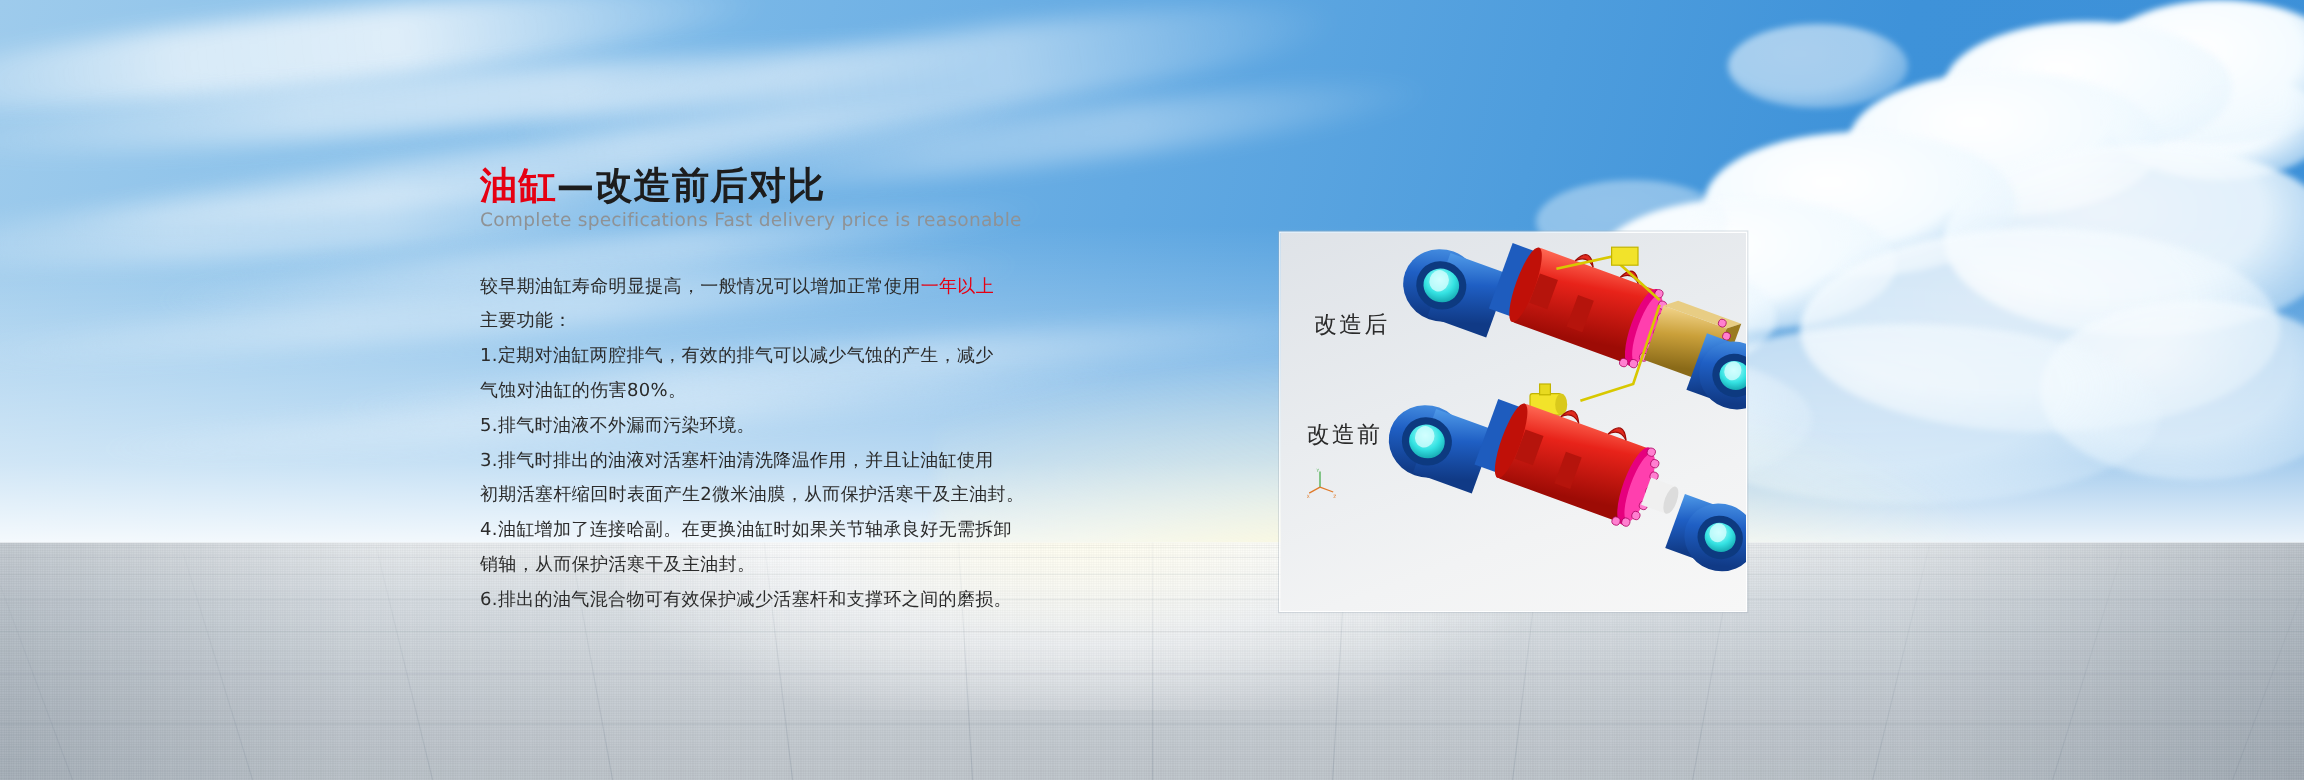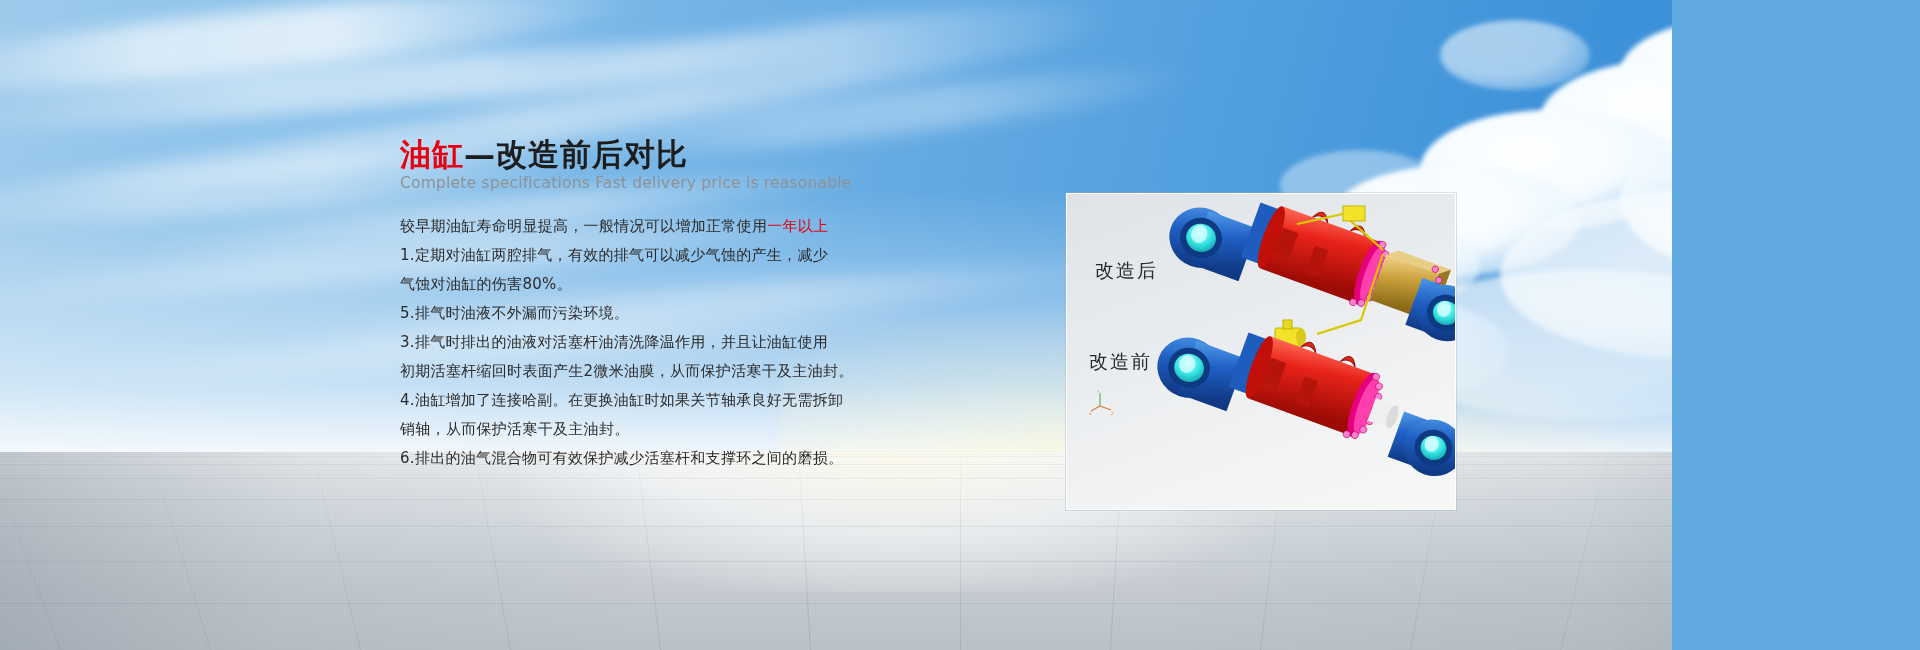--- a/index.html
+++ b/index.html
@@ -4,21 +4,21 @@
 <style>
   * { margin:0; padding:0; box-sizing:border-box; }
   html,body { width:1920px; height:650px; overflow:hidden; }
   body {
     font-family: "DejaVu Sans", "Liberation Sans", sans-serif;
     background:#5fa8e0;
     position:relative;
   }
 
   
-  #stage { position:absolute; inset:0; width:1672px; height:650px; overflow:hidden; }
+  #stage { position:absolute; inset:0; width:1920px; height:650px; overflow:hidden; }
 
   .sky {
     position:absolute; left:0; top:0; width:1920px; height:470px;
     background:
       linear-gradient(to bottom,
         rgba(40,120,195,0.00) 0%,
         rgba(60,140,205,0.00) 40%,
         rgba(255,255,255,0.55) 82%,
         rgba(255,255,255,0.92) 97%,
         #ffffff 100%),
@@ -131,21 +131,21 @@
     font-family:"DejaVu Sans","Liberation Sans",sans-serif;
   }
   .headline .hl-red { color:#e60012; }
 
   .subhead {
     position:absolute; left:400px; top:174px;
     font-size:15.5px; color:#8f9295; letter-spacing:.2px; white-space:nowrap;
     font-family:"DejaVu Sans","Liberation Sans",sans-serif;
   }
 
-  .bodyblock { position:absolute; left:400px; top:212px; width:520px; }
+  .bodyblock { position:absolute; left:400px; top:224px; width:520px; }
   .bline {
     font-size:15px; color:#2b2b2b; line-height:29px;
     white-space:nowrap; letter-spacing:.3px;
     font-family:"DejaVu Sans","Liberation Sans",sans-serif;
   }
   .bline .em-red { color:#e60012; }
 
   
   .panel {
     position:absolute; left:1066px; top:193px; width:390px; height:317px;
@@ -237,20 +237,21 @@
   <div class="content">
 
     <div class="headline">
       <span class="hl-red">油缸</span><span>—改造前后对比</span>
     </div>
 
     <div class="subhead">Complete specifications Fast delivery price is reasonable</div>
 
     <div class="bodyblock" id="bodyblock">
         <div class="bline"><span>较早期油缸寿命明显提高，一般情况可以增加正常使用</span><span class="em-red">一年以上</span></div>
+        <div class="bline"><span>主要功能：</span></div>
         <div class="bline"><span>1.定期对油缸两腔排气，有效的排气可以减少气蚀的产生，减少</span></div>
         <div class="bline"><span>气蚀对油缸的伤害80%。</span></div>
         <div class="bline"><span>5.排气时油液不外漏而污染环境。</span></div>
         <div class="bline"><span>3.排气时排出的油液对活塞杆油清洗降温作用，并且让油缸使用</span></div>
         <div class="bline"><span>初期活塞杆缩回时表面产生2微米油膜，从而保护活寒干及主油封。</span></div>
         <div class="bline"><span>4.油缸增加了连接哈副。在更换油缸时如果关节轴承良好无需拆卸</span></div>
         <div class="bline"><span>销轴，从而保护活寒干及主油封。</span></div>
         <div class="bline"><span>6.排出的油气混合物可有效保护减少活塞杆和支撑环之间的磨损。</span></div>
       </div>
   </div>

